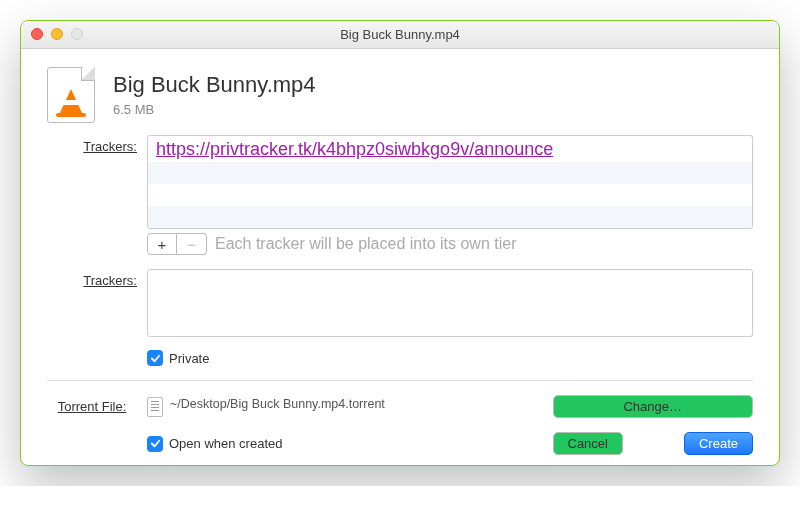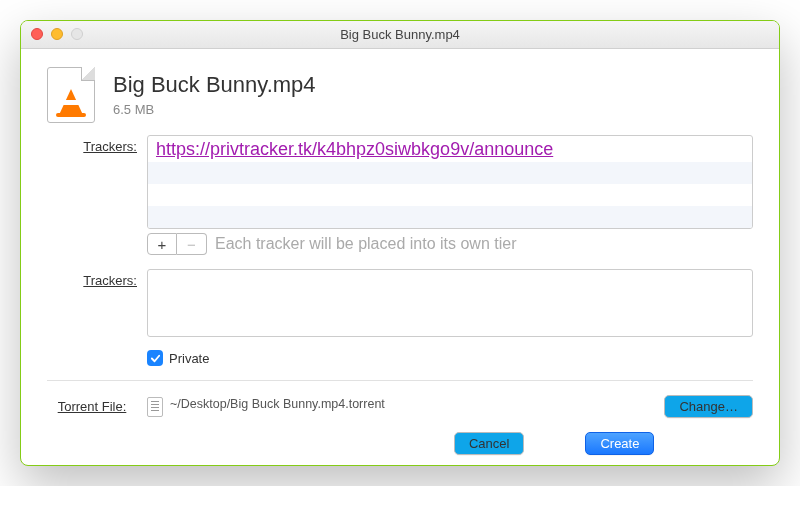--- a/index.html
+++ b/index.html
@@ -92,21 +92,21 @@
   .chk svg { width:11px; height:11px; }
 
   .divider { border:none; border-top:1px solid #e1e1e1; margin:14px 0; }
 
   .footer-grid { display:grid; grid-template-columns: 90px 1fr auto; column-gap:10px; row-gap:14px; align-items:center; }
   .path-disp { display:flex; gap:7px; font-size:12.5px; color:#555; }
   .doc-icon { width:16px; height:20px; border:1px solid #bbb; border-radius:2px; background:#fff; position:relative; display:flex; align-items:center; justify-content:center; }
   .doc-icon::before{content:"";position:absolute;top:3px;left:3px;right:3px;bottom:3px;background:repeating-linear-gradient(#999,#999 1px,transparent 1px,transparent 3px);}
 
   .btn {
-    background:#0ea5e9; border:1px solid #bbb; border-radius:5px;
+    background:#22c55e; border:1px solid #bbb; border-radius:5px;
     padding:3px 14px; font-size:13px; font-family:inherit; cursor:pointer;
     color:#333; box-shadow:0 1px 0 rgba(0,0,0,0.04);
   }
   .btn-primary {
     background:linear-gradient(#4ea3ff,#1a78ff);
     border:1px solid #0f62e6; color:#fff;margin-left:44px;
   }
   .footer-actions { display:flex; gap:17px; justify-content:flex-end; }
 </style>
 </head>
@@ -177,20 +177,28 @@
 
     <div class="footer-grid">
       <div class="label" style="padding-top:0;text-align:center;">Torrent File:</div>
       <div class="path-disp">
         <span class="doc-icon"></span>
         <span>~/Desktop/Big Buck Bunny.mp4.torrent</span>
       </div>
       <button class="btn">Change…</button>
 
       <div></div>
+      <label class="check">
+        <span class="chk">
+          <svg viewBox="0 0 12 12">
+              <path d="M2 6 L5 9 L10 3" stroke="#fff" stroke-width="2" fill="none" stroke-linecap="round" stroke-linejoin="round"></path>
+            </svg>
+        </span>
+        <span>Open when created</span>
+      </label>
       <div class="footer-actions">
         <button class="btn">Cancel</button>
         <button class="btn btn-primary">Create</button>
       </div>
     </div>
 
   </div>
 </div>
 
 </body></html>

